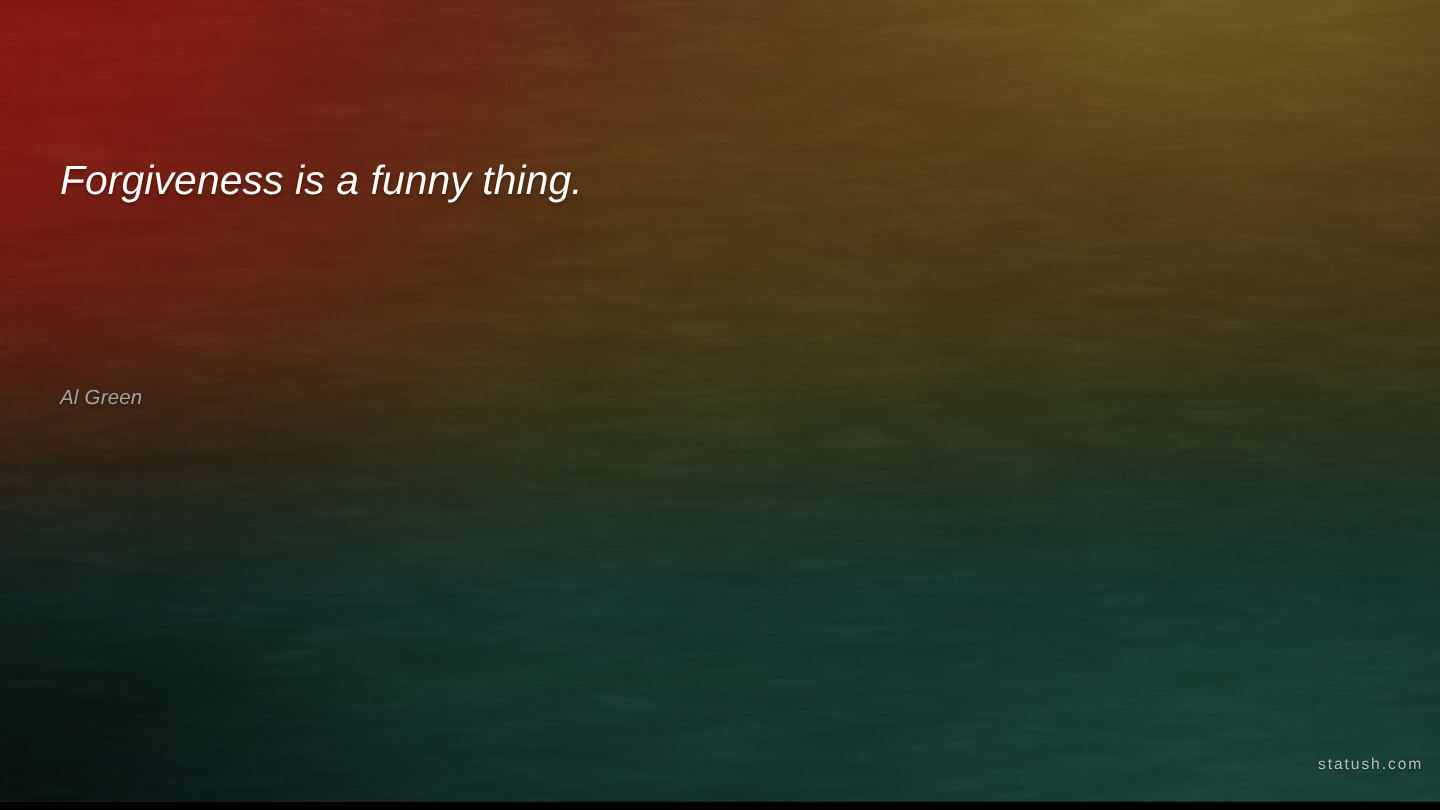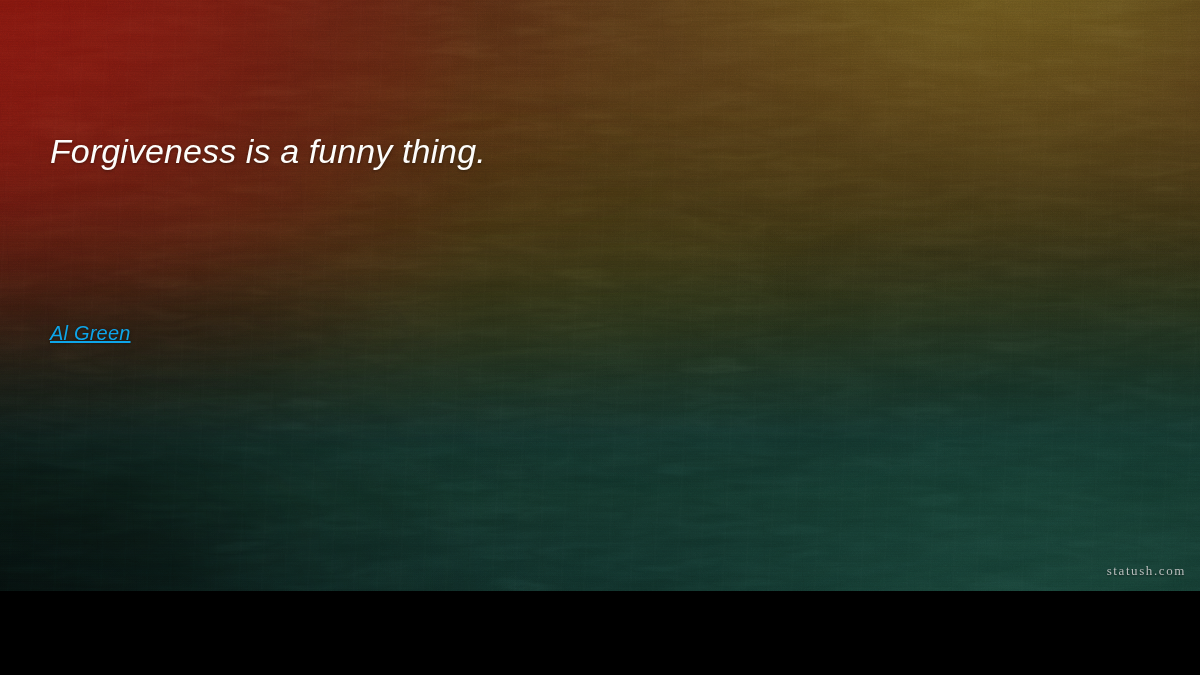--- a/index.html
+++ b/index.html
@@ -9,21 +9,21 @@
     width:1200px;
     height:675px;
     overflow:hidden;
     background:#000;
     font-family:"Liberation Sans", sans-serif;
   }
 
   #quote-canvas {
     position:relative;
     width:1200px;
-    height:591px;
+    height:668px;
     overflow:hidden;
     isolation:isolate;
   }
 
   
   
   .bg-base {
     position:absolute; inset:0;
     background:
       linear-gradient(to bottom,
@@ -170,35 +170,34 @@
     letter-spacing:0.1px;
     line-height:66px;
     white-space:nowrap;
     text-shadow:0 1px 3px rgba(0,0,0,0.38);
   }
 
   .author {
     position:absolute;
     left:50px;
     top:322px;
-    color:#0ea5e9;
-    font-size:20px;
+    color:#a3a3a3;
+    font-size:17px;
     font-style:italic;
     font-weight:400;
     letter-spacing:0.2px;
     text-shadow:0 1px 3px rgba(0,0,0,0.42);
-    text-decoration:underline;
   }
 
   .watermark {
     position:absolute;
     right:14px;
-    bottom:12px;
+    bottom:24px;
     color:#cfcfcf;
-    font-family:Liberation Serif, serif;
+    font-family:Liberation Sans, sans-serif;
     font-size:13px;
     letter-spacing:1.6px;
     opacity:0.88;
     text-shadow:0 1px 2px rgba(0,0,0,0.55);
   }
 </style>
 </head>
 <body>
 
 <div id="quote-canvas">

